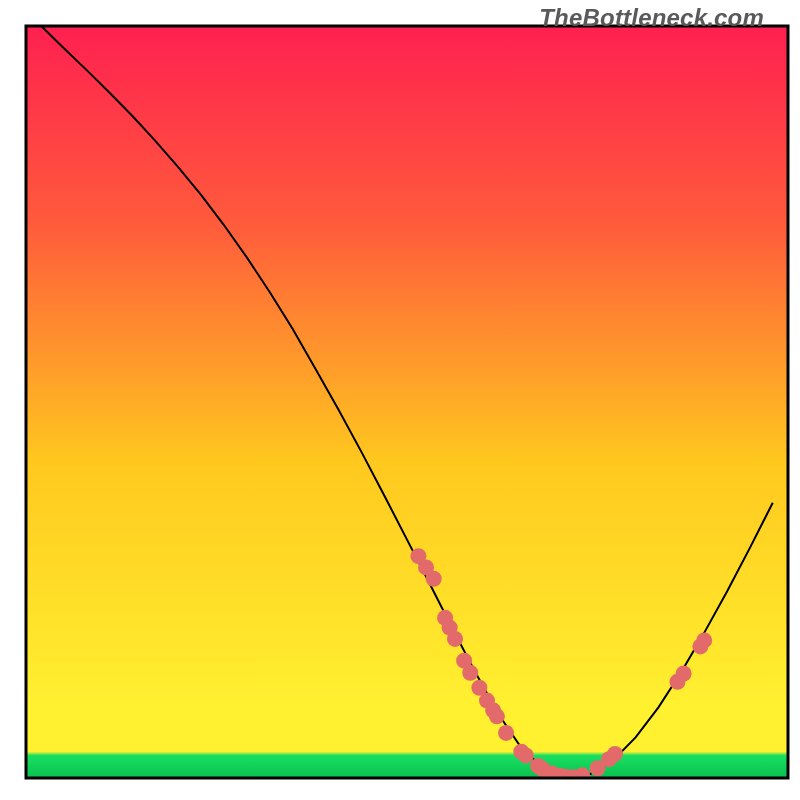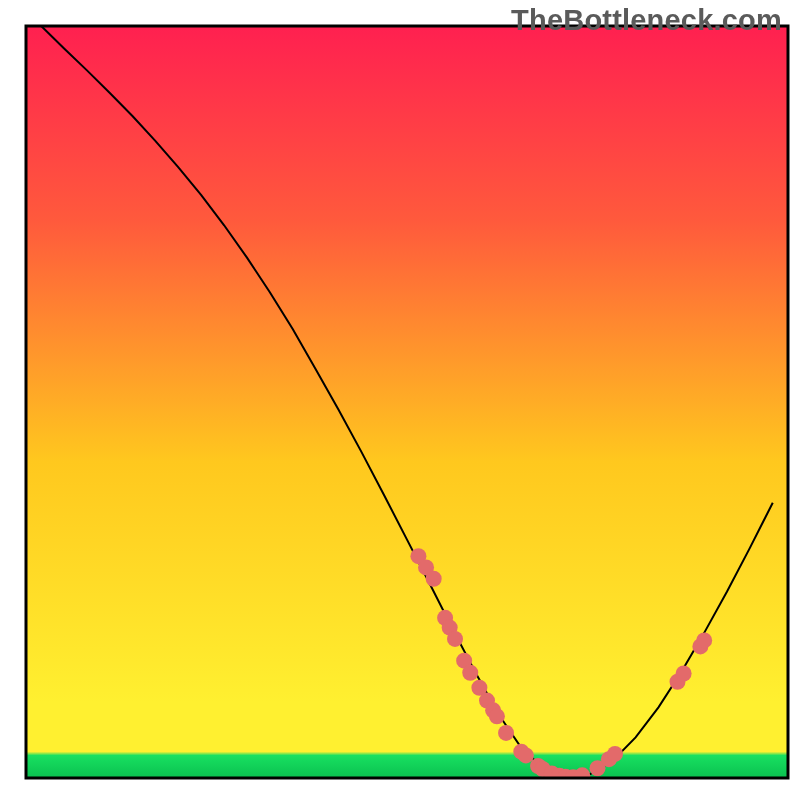--- a/index.html
+++ b/index.html
@@ -12,26 +12,27 @@
     overflow: hidden;
   }
   .chart-wrapper {
     position: relative;
     width: 800px;
     height: 800px;
   }
   .watermark {
     position: absolute;
     top: 4px;
-    right: 18px;
-    font-size: 29px;
+    right: 36px;
+    font-size: 24px;
     font-weight: 600;
     color: #5a5a5a;
     letter-spacing: 0.2px;
     z-index: 20;
+    font-style: italic;
   }
   svg.plot {
     position: absolute;
     left: 0;
     top: 0;
     width: 800px;
     height: 800px;
     display: block;
   }
 </style>

